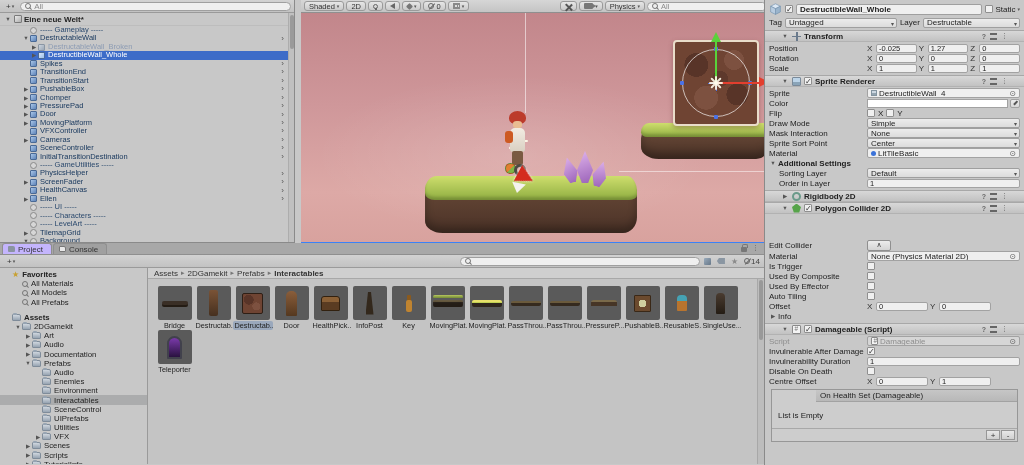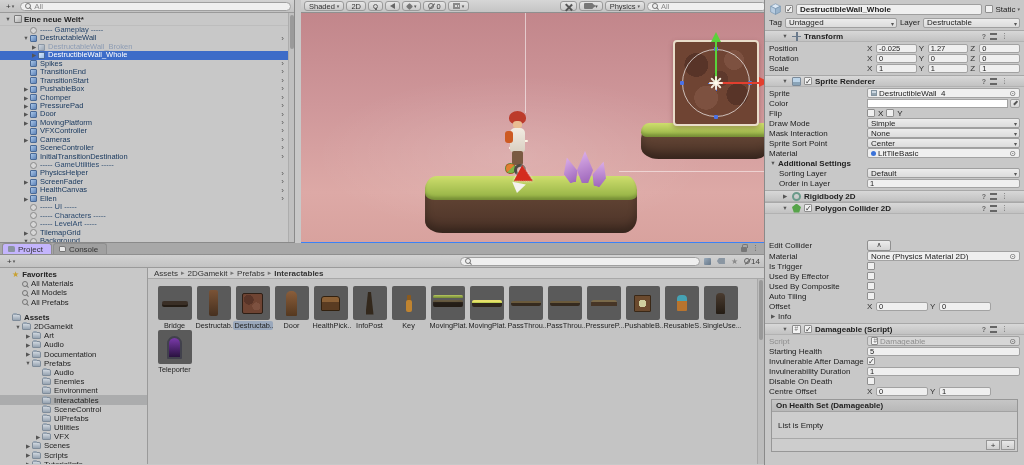--- a/index.html
+++ b/index.html
@@ -139,21 +139,21 @@
   .objfield .picker { margin-left:auto; color:#666; font-size:8px; }
   .sprite-mini { width:6px; height:6px; background:linear-gradient(180deg,#cdd8e2 60%,#94a4b0 60%); border:1px solid #8394a0; flex:none; }
   .mat-dot { width:5px; height:5px; border-radius:50%; background:#3a72d8; flex:none; }
   .color-swatch { flex:1; height:9px; background:#fff; border:1px solid #a2a2a2; }
   .eyedrop { width:10px; height:9px; border:1px solid #a2a2a2; border-radius:2px; background:linear-gradient(#ececec,#d8d8d8); position:relative; flex:none; }
   .eyedrop::after { content:""; position:absolute; left:2px; top:2px; width:5px; height:1.5px; background:#555; transform:rotate(-45deg); }
   .flip-group { display:flex; align-items:center; gap:3px; flex:1; }
   .editcol-btn { width:24px; height:11px; background:linear-gradient(#ececec,#d4d4d4); border:1px solid #8f8f8f; border-radius:2px; display:flex; align-items:center; justify-content:center; color:#333; font-size:7px; }
   .foldrow { display:flex; align-items:center; height:10px; gap:1px; }
   .event-box { margin:3px 2px 0; border:1px solid #979797; background:#cdcdcd; }
-  .event-head { height:12px; background:linear-gradient(#c6c6c6,#b8b8b8); border-bottom:1px solid #a2a2a2; display:flex; align-items:center; padding:0 4px; font-weight:bold; }
+  .event-head { height:12px; background:linear-gradient(#c6c6c6,#b8b8b8); border-bottom:1px solid #a2a2a2; display:flex; align-items:center; padding:0 4px; font-weight:normal;margin-left:44px; }
   .event-body { height:26px; display:flex; align-items:center; padding:0 6px; }
   .event-foot { height:13px; border-top:1px solid #a8a8a8; display:flex; align-items:center; justify-content:flex-end; gap:1px; padding:0 2px; }
   .pm-btn { width:14px; height:10px; background:linear-gradient(#e8e8e8,#d0d0d0); border:1px solid #979797; display:flex; align-items:center; justify-content:center; font-size:8px; color:#333; }
   .dis .ilabel { color:#8d8d8d; }
   .dis .objfield { background:#d6d6d6; color:#8d8d8d; }
 
   
   #project { left:0; top:243px; width:764px; height:222px; background:#c8c8c8; }
   .tabstrip { height:12px; background:#a8a8a8; display:flex; align-items:flex-end; padding-left:2px; gap:1px; border-bottom:1px solid #8f8f8f; }
   .tab { height:11px; display:flex; align-items:center; gap:3px; padding:0 8px 0 5px; background:#a0a0a0; color:#333; border-radius:3px 3px 0 0; border:1px solid #8f8f8f; border-bottom:none; font-size:8px; }
@@ -664,25 +664,25 @@
       <div class="objfield">
         <span>None (Physics Material 2D)</span>
         <span class="picker">⊙</span>
       </div>
     </div>
     <div class="irow">
       <span class="ilabel">Is Trigger</span>
       <span class="cb"></span>
     </div>
     <div class="irow">
+      <span class="ilabel">Used By Composite</span>
+      <span class="cb"></span>
+    </div>
+    <div class="irow">
       <span class="ilabel">Used By Effector</span>
-      <span class="cb"></span>
-    </div>
-    <div class="irow">
-      <span class="ilabel">Used By Composite</span>
       <span class="cb"></span>
     </div>
     <div class="irow">
       <span class="ilabel">Auto Tiling</span>
       <span class="cb"></span>
     </div>
     <div class="irow">
       <span class="ilabel">Offset</span>
       <span class="axis">X</span>
         <input class="nfield w55" value="0" style="">
@@ -709,24 +709,20 @@
   <div class="ibody">
     <div class="irow dis">
       <span class="ilabel">Script</span>
       <div class="objfield">
         <span class="cicon script-i" style="width:7px;height:8px;"></span>
         <span>Damageable</span>
         <span class="picker">⊙</span>
       </div>
     </div>
     <div class="irow">
-      <span class="ilabel">Starting Health</span>
-      <input class="nfield" value="5" style="">
-    </div>
-    <div class="irow">
       <span class="ilabel">Invulnerable After Damage</span>
       <span class="cb on"></span>
     </div>
     <div class="irow">
       <span class="ilabel">Invulnerability Duration</span>
       <input class="nfield" value="1" style="">
     </div>
     <div class="irow">
       <span class="ilabel">Disable On Death</span>
       <span class="cb"></span>

